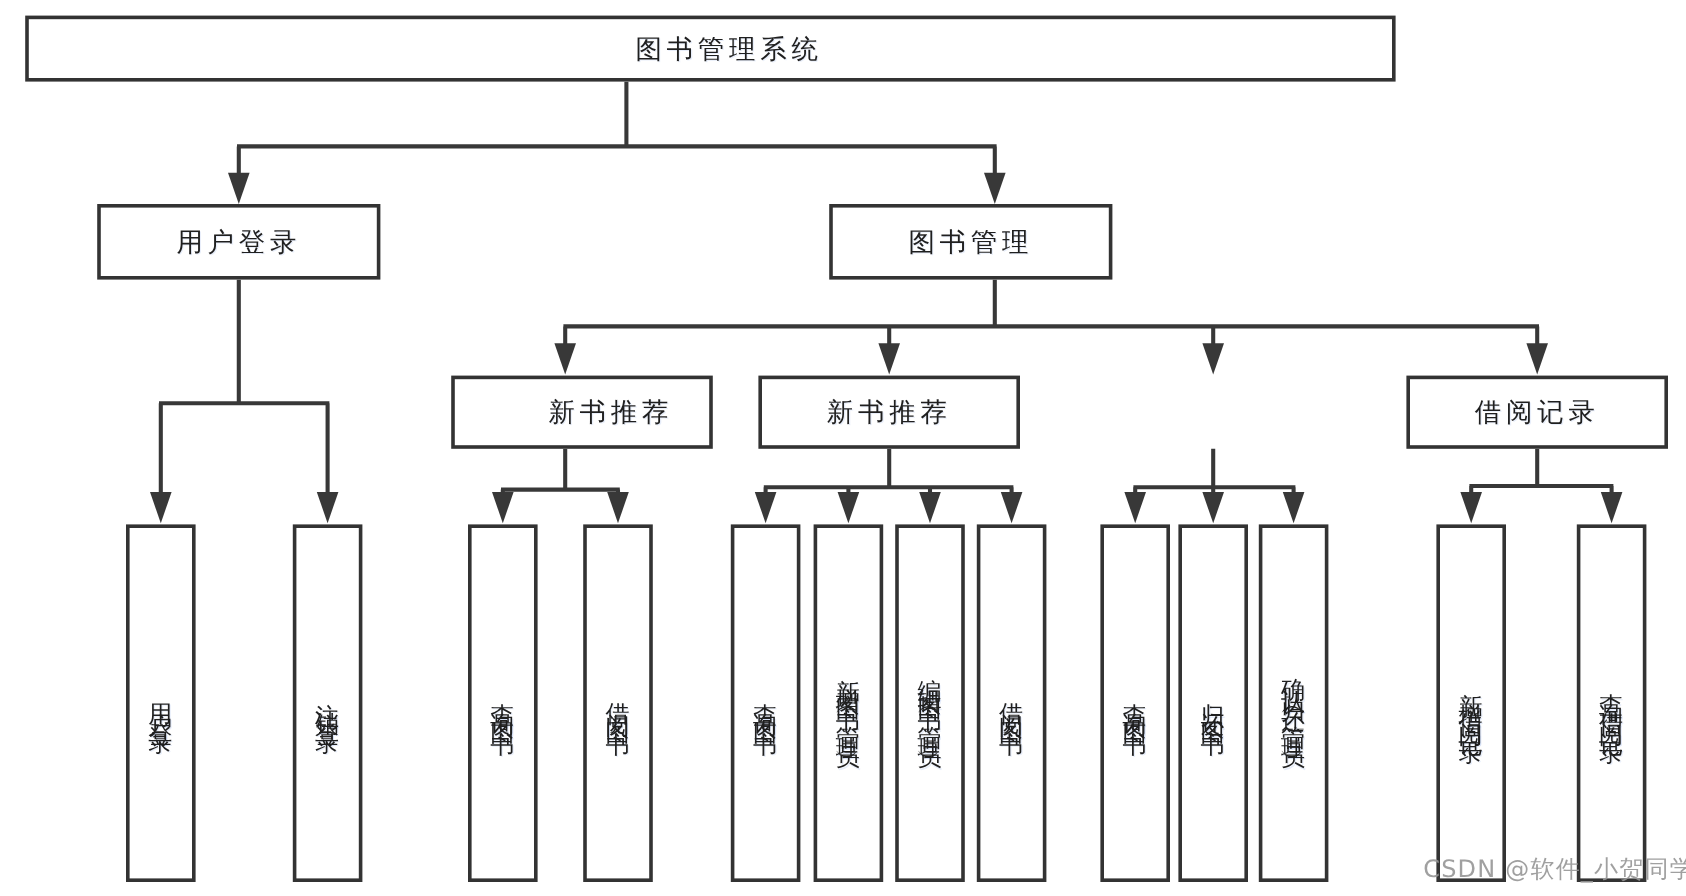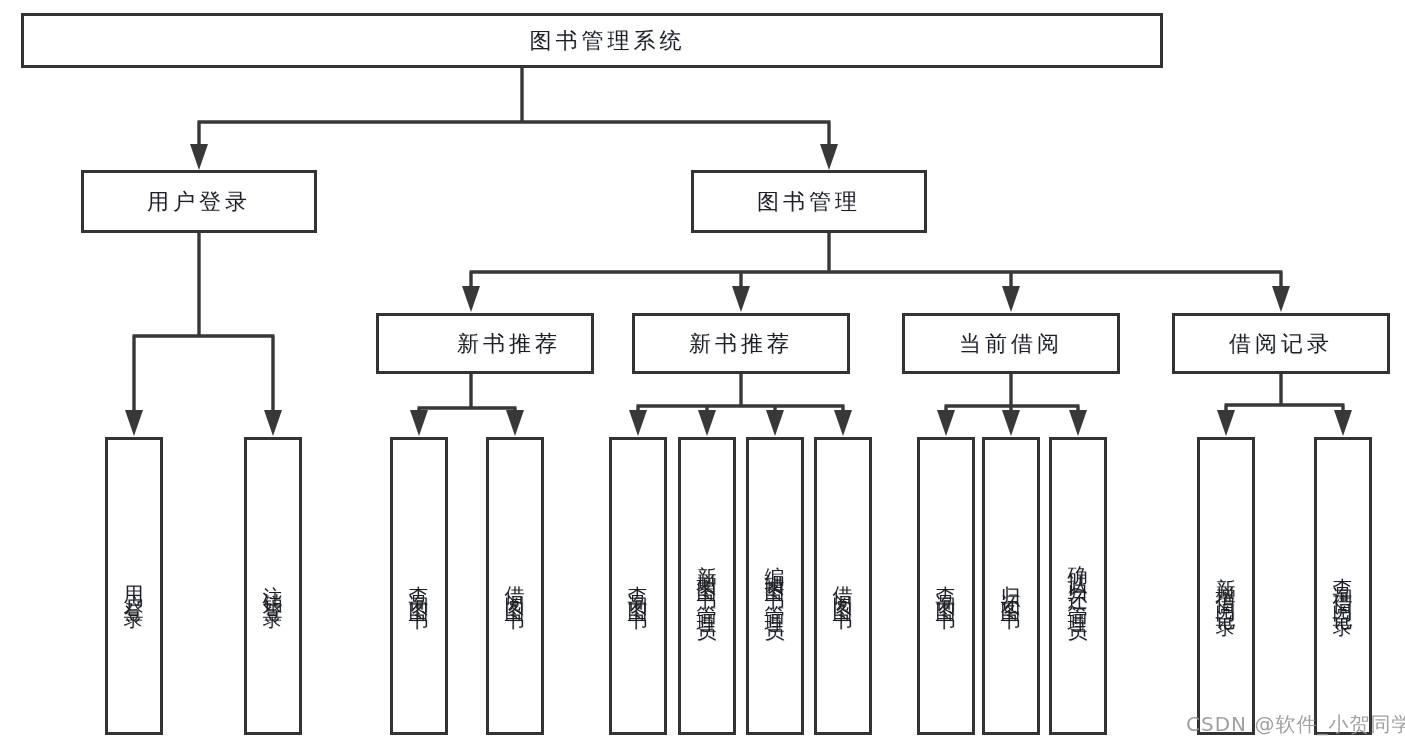--- a/index.html
+++ b/index.html
@@ -152,23 +152,20 @@
   <div class="node l2-b">
     <span class="hlabel">图书管理</span>
   </div>
 
   <div class="node l3 l3-a">
     <span class="hlabel">新书推荐</span>
   </div>
   <div class="node l3 l3-b">
     <span class="hlabel">新书推荐</span>
   </div>
-  <div class="node l3 l3-c">
-    <span class="hlabel">当前借阅</span>
-  </div>
   <div class="node l3 l3-d">
     <span class="hlabel">借阅记录</span>
   </div>
 
   <div class="node leaf leaf-a1">
     <span class="vlabel">用户登录</span>
   </div>
   <div class="node leaf leaf-a2">
     <span class="vlabel">注销登录</span>
   </div>

